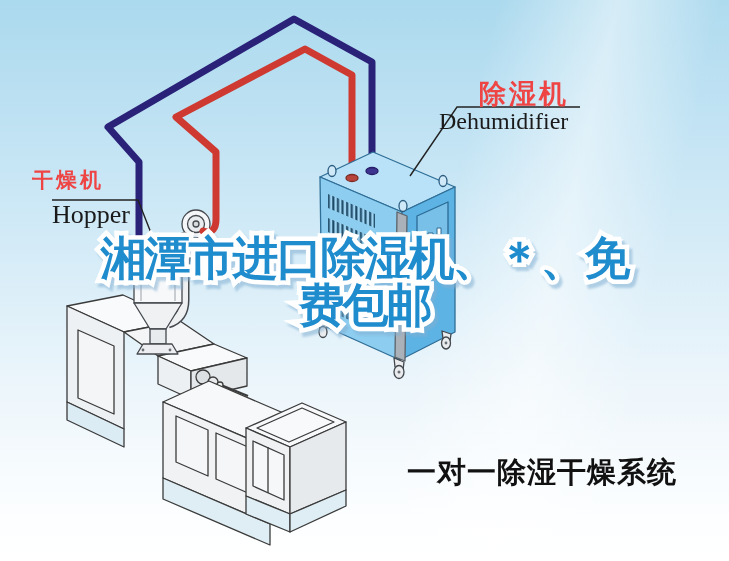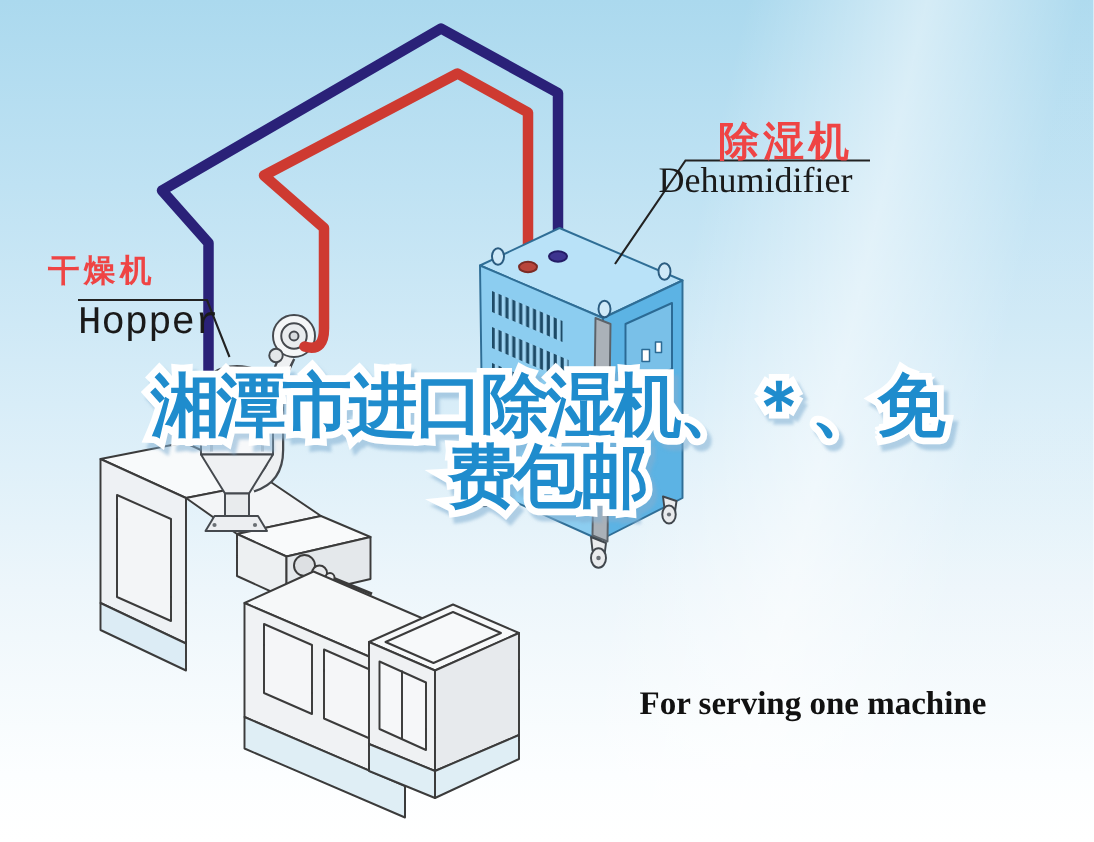--- a/index.html
+++ b/index.html
@@ -18,41 +18,40 @@
     position:absolute;color:#ef4444;font-weight:700;
     font-family:"Liberation Sans","DejaVu Sans",sans-serif;
     white-space:nowrap;
   }
   .lbl-en{
     position:absolute;color:#1a1a1a;
     font-family:"Liberation Serif","DejaVu Serif",serif;
     white-space:nowrap;
   }
   #hopper-zh{left:32px;top:166px;font-size:21px;letter-spacing:3px;}
-  #hopper-en{left:52px;top:200px;font-size:26px;font-family:Liberation Mono, monospace;}
+  #hopper-en{left:52px;top:200px;font-size:26px;}
   #dehu-zh{left:479px;top:76px;font-size:27px;letter-spacing:3px;}
   #dehu-en{left:439px;top:108px;font-size:24px;}
 
   #caption{position:absolute;left:396px;top:453px;width:292px;text-align:center;}
   #caption .cap-zh{
     color:#111;font-weight:700;font-size:29px;letter-spacing:1px;white-space:nowrap;
     font-family:"Liberation Sans","DejaVu Sans",sans-serif;
   }
   #caption .cap-en{
     color:#111;font-weight:700;font-size:22px;margin-top:3px;white-space:nowrap;
     font-family:"Liberation Serif","DejaVu Serif",serif;
   }
 
   
   #headline{
     position:absolute;left:0;top:235px;width:729px;
     display:flex;flex-direction:column;align-items:center;
     filter:drop-shadow(3px 4px 1px rgba(130,175,210,.55));
     pointer-events:none;
-    margin-top:12px;
   }
   .hl-line{
     position:relative;z-index:0;display:inline-block;
     font-weight:700;font-size:46px;line-height:47px;letter-spacing:-2px;
     color:#1f8ccd;white-space:nowrap;
     font-family:"Liberation Sans","DejaVu Sans",sans-serif;
   }
   .hl-line::before{
     content:attr(data-text);
     position:absolute;left:0;top:0;z-index:-1;color:#ffffff;
@@ -185,14 +184,14 @@
 
 <div id="dehu-zh" class="lbl-zh">除湿机</div>
 <div id="dehu-en" class="lbl-en">Dehumidifier</div>
 
 <div id="headline">
   <span class="hl-line" data-text="湘潭市进口除湿机、＊、免">湘潭市进口除湿机、＊、免</span>
   <span class="hl-line" data-text="费包邮">费包邮</span>
 </div>
 
 <div id="caption">
-  <div class="cap-en">For serving one machine</div>
+  <div class="cap-zh">一对一除湿干燥系统</div>
 </div>
 
 </body></html>

